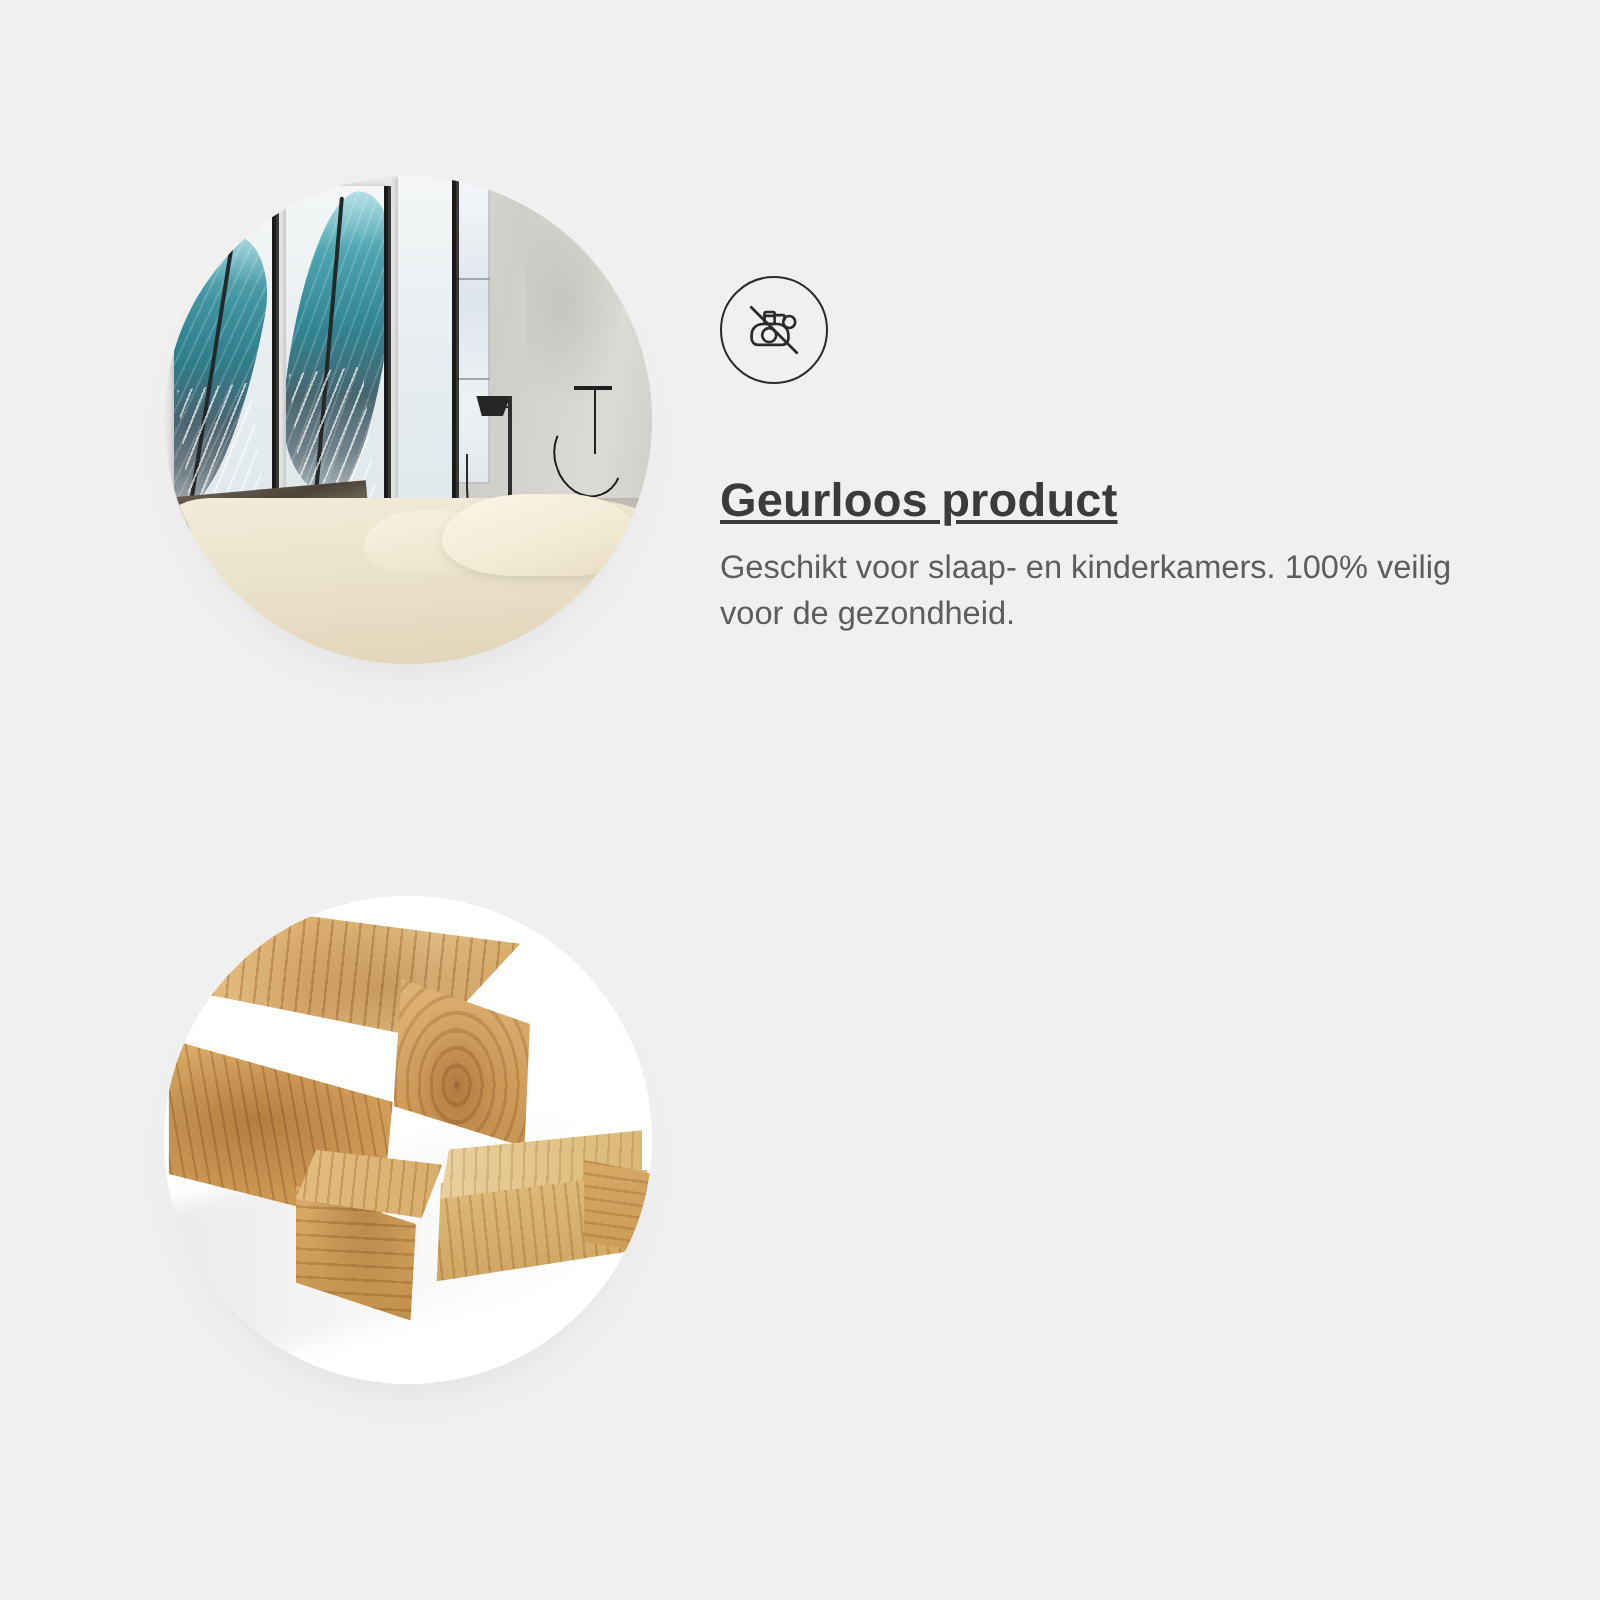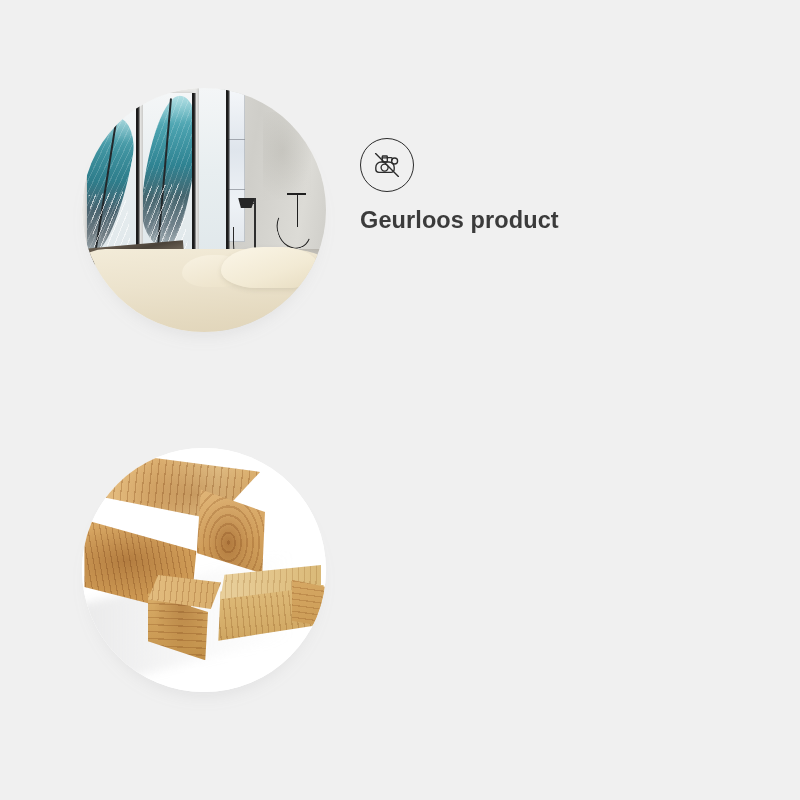--- a/index.html
+++ b/index.html
@@ -293,21 +293,21 @@
   }
   .feature-title {
     margin: 0;
     padding: 0;
     font-size: 23.5px;
     font-weight: 700;
     color: #3b3b3b;
     letter-spacing: 0.1px;
     line-height: 1.2;
   }
-  #text-col-1 .feature-title { margin-top: 14px; }
+  #text-col-1 .feature-title { margin-top: 44px; text-decoration: underline; }
   .feature-desc {
     margin: 0;
     padding: 0;
     margin-top: 9px;
     font-size: 16.3px;
     font-weight: 400;
     color: #5d5d5d;
     line-height: 1.42;
     max-width: 392px;
   }
@@ -374,20 +374,21 @@
           <rect x="12.3" y="8.0" width="5.0" height="6.0" rx="0.7"></rect>
           <path d="M12.0 9.9 h5.6"></path>
           <path d="M17.3 9.6 h4.0 a1.0 1.0 0 0 1 1.0 1.0 v1.1"></path>
           <circle cx="24.6" cy="13.0" r="3.0"></circle>
           <circle cx="14.6" cy="19.6" r="3.5"></circle>
         </g>
         <line x1="5.6" y1="5.6" x2="28.4" y2="28.4" stroke="#2b2b2b" stroke-width="1.35" stroke-linecap="round"></line>
       </svg>
     </div>
     <h2 class="feature-title">Geurloos product</h2>
+    <p class="feature-desc">Geschikt voor slaap- en kinderkamers. 100% veilig voor de gezondheid.</p>
   </div>
 </section>
 
 <section class="feature-block" id="block-2">
 
   <div class="photo-wrap">
     <div class="photo-shadow"></div>
     <div class="photo-circle">
       <div class="scene-wood">
         <div class="wood-floor-shadow"></div>

